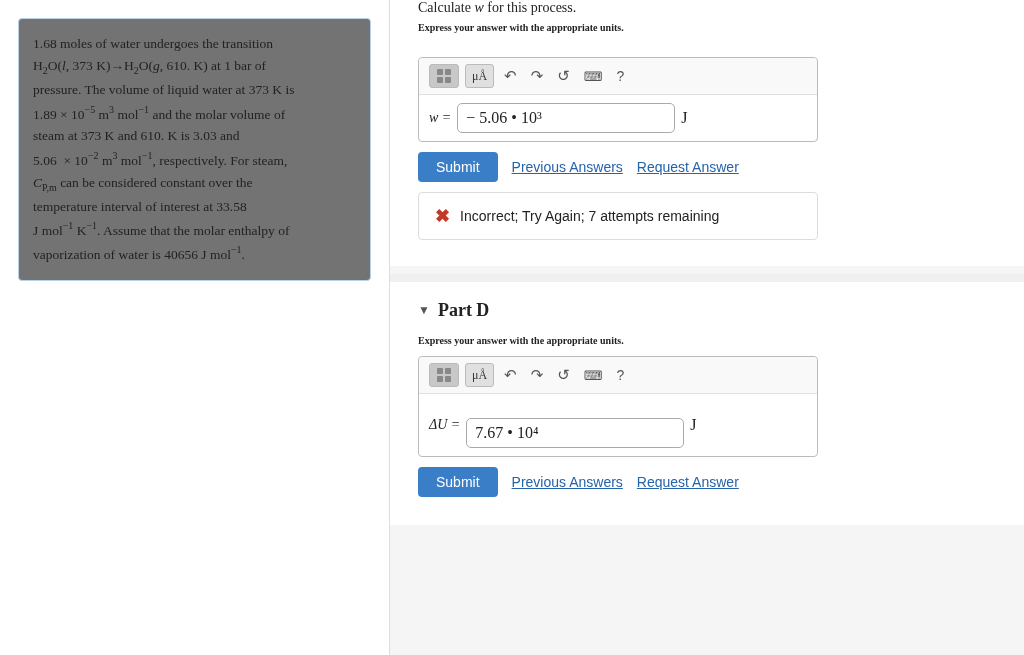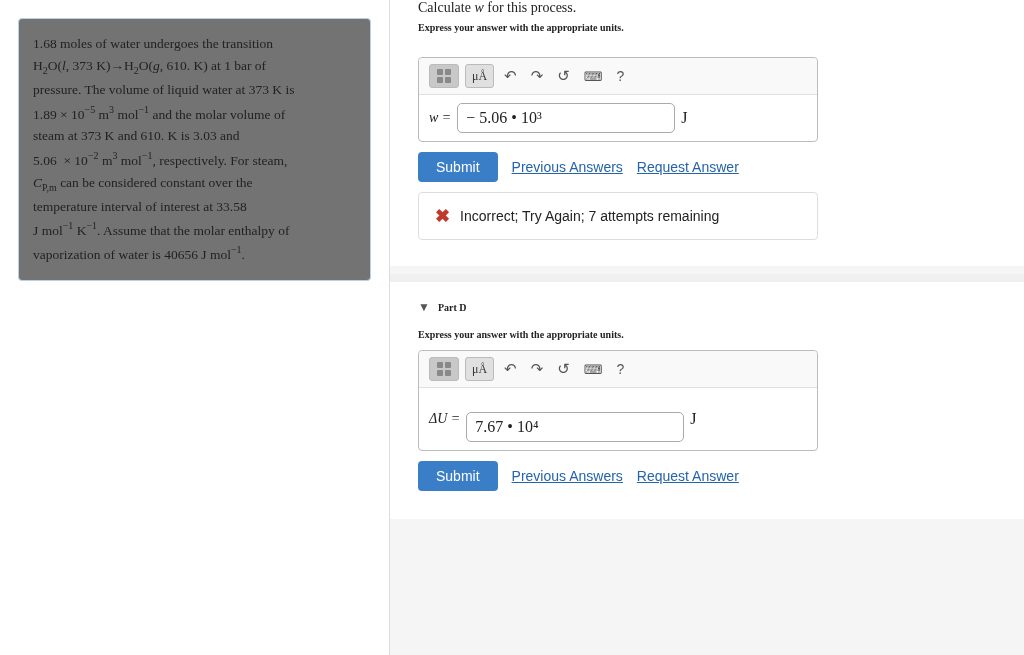--- a/index.html
+++ b/index.html
@@ -47,21 +47,21 @@
       align-items: center;
       gap: 8px;
       margin-bottom: 14px;
     }
     .part-arrow {
       font-size: 12px;
       color: #555;
     }
     .part-label {
       font-weight: bold;
-      font-size: 10px;
+      font-size: 18px;
     }
     .question-text {
       font-size: 14px;
       margin-bottom: 6px;
     }
     .answer-instruction {
       font-weight: bold;
       font-size: 10px;
       margin-bottom: 10px;
     }

